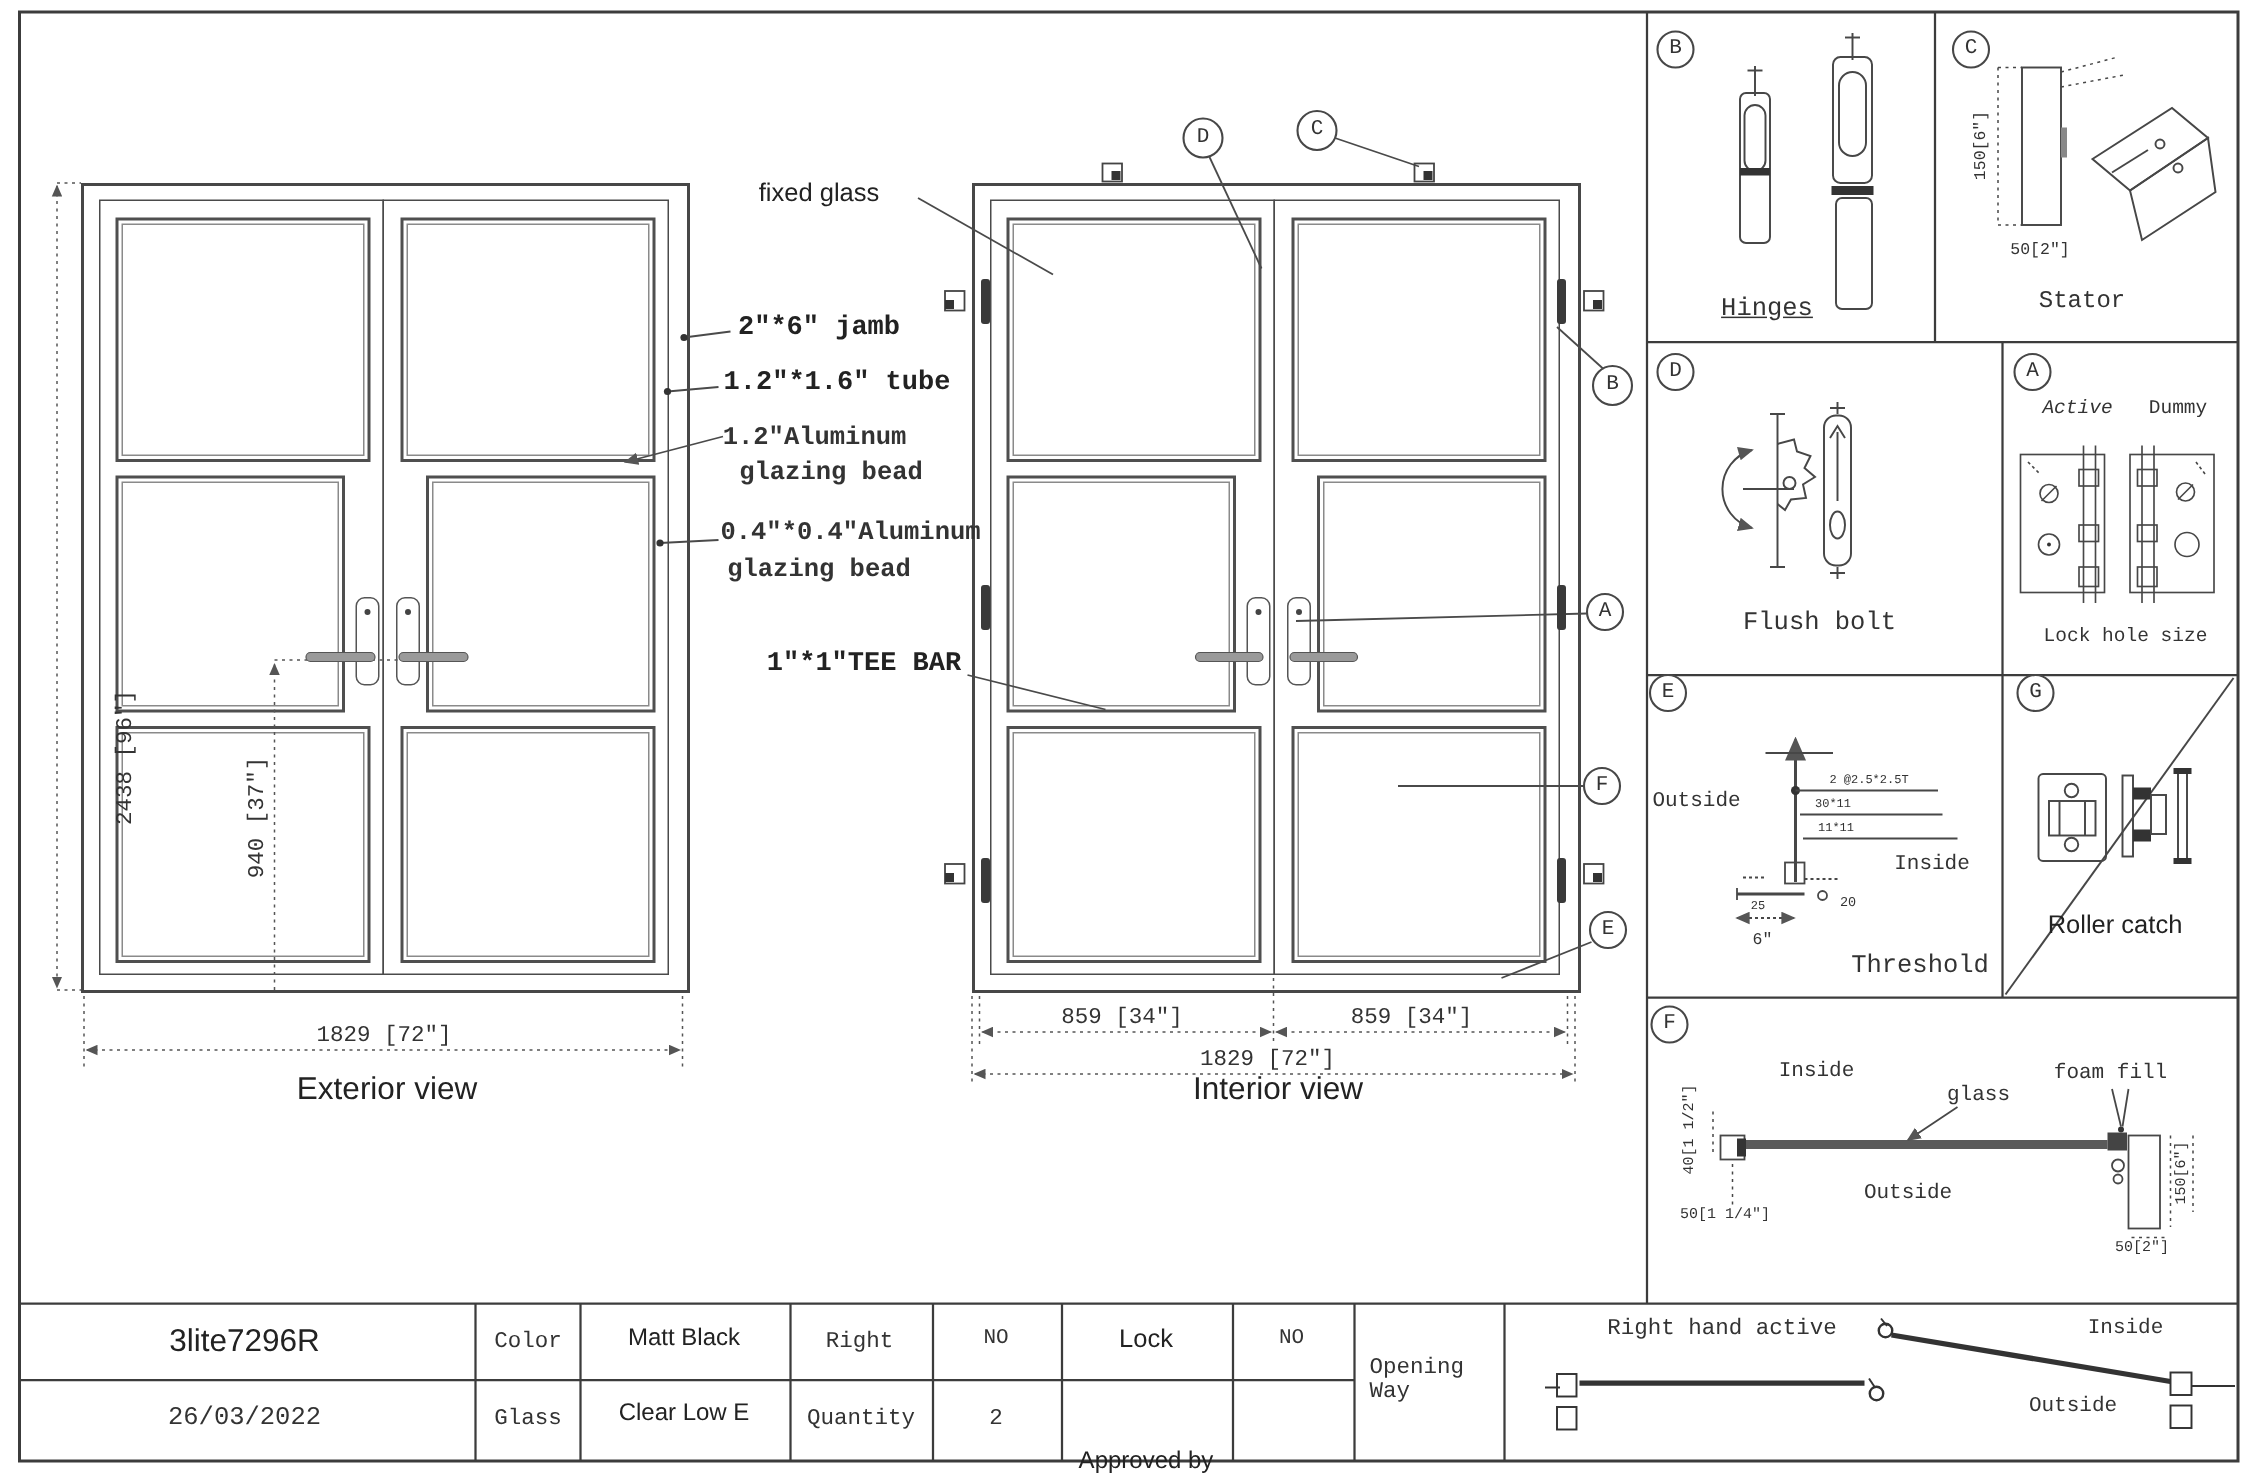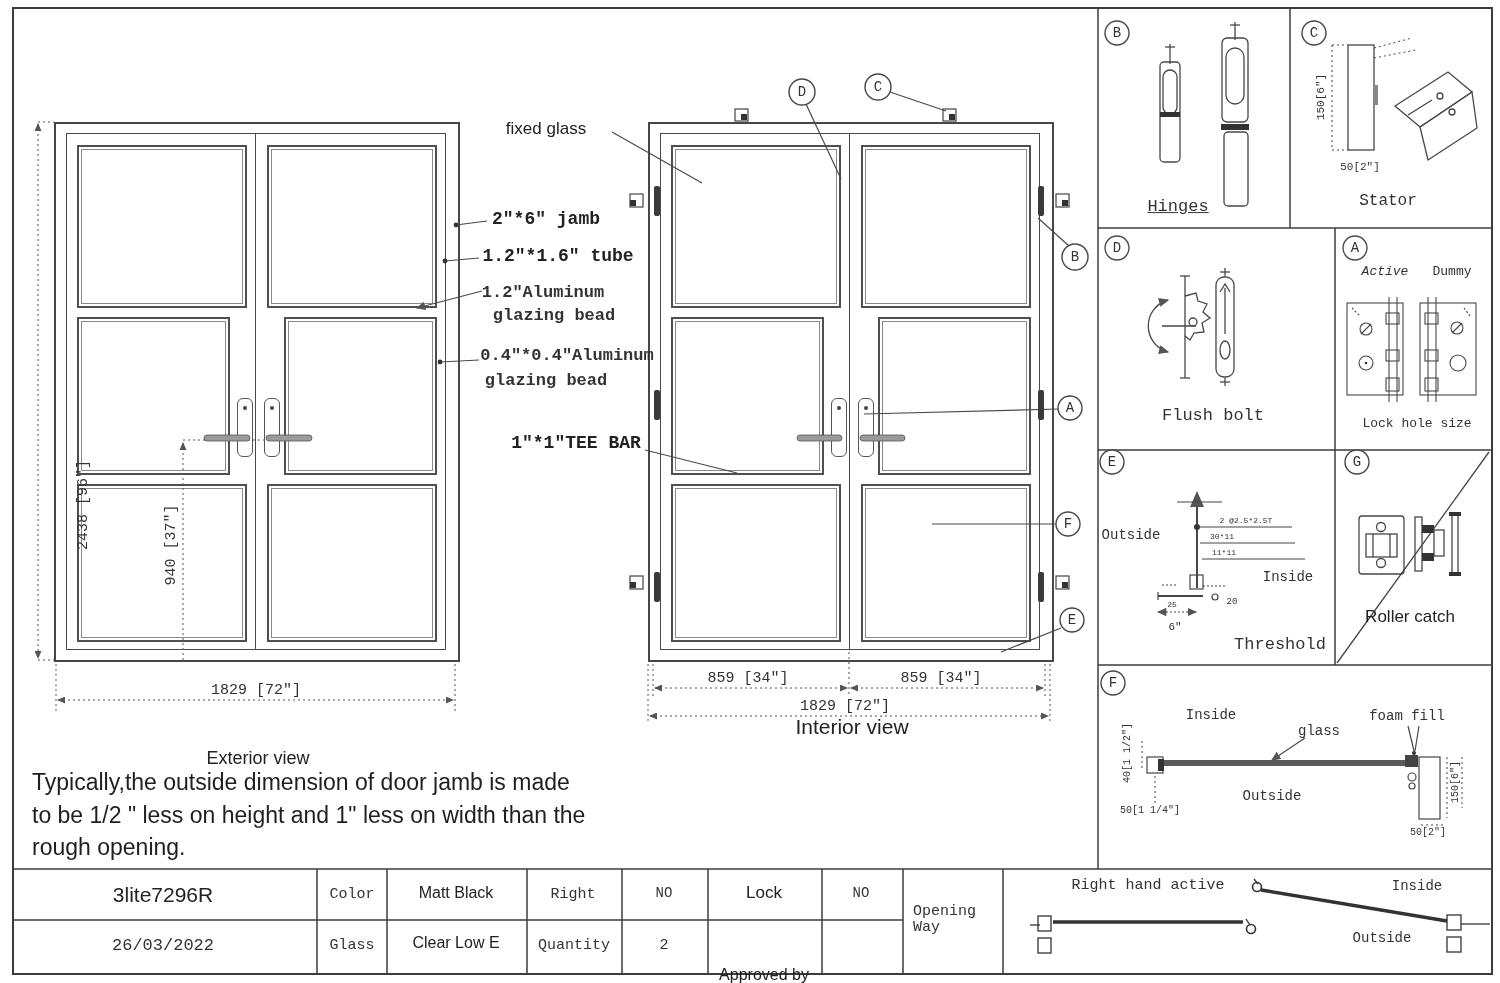--- a/index.html
+++ b/index.html
@@ -327,21 +327,21 @@
   <div class="t mono dk" style="left:558px;top:256px;font-size:18px;font-weight:600;">1.2″*1.6″ tube</div>
   <div class="t mono" style="left:543px;top:293px;font-size:17px;font-weight:600;">1.2″Aluminum</div>
   <div class="t mono" style="left:554px;top:316px;font-size:17px;font-weight:600;">glazing bead</div>
   <div class="t mono" style="left:567px;top:356px;font-size:17px;font-weight:600;">0.4″*0.4″Aluminum</div>
   <div class="t mono" style="left:546px;top:381px;font-size:17px;font-weight:600;">glazing bead</div>
   <div class="t mono dk" style="left:576px;top:443px;font-size:18px;font-weight:600;">1″*1″TEE BAR</div>
 
   <div class="t mono rot" style="left:84px;top:505px;font-size:15px;">2438 [96″]</div>
   <div class="t mono rot" style="left:172px;top:545px;font-size:15px;">940 [37″]</div>
   <div class="t mono" style="left:256px;top:691px;font-size:15px;">1829 [72″]</div>
-  <div class="t sans dk" style="left:258px;top:758px;font-size:18px;">Exterior view</div>
+  <div class="t sans dk" style="left:258px;top:727px;font-size:21px;">Exterior view</div>
 
   <div class="t mono" style="left:748px;top:679px;font-size:15px;">859 [34″]</div>
   <div class="t mono" style="left:941px;top:679px;font-size:15px;">859 [34″]</div>
   <div class="t mono" style="left:845px;top:707px;font-size:15px;">1829 [72″]</div>
   <div class="t sans dk" style="left:852px;top:727px;font-size:21px;">Interior view</div>
 
   <div class="t mono" style="left:802px;top:92px;font-size:14px;">D</div>
   <div class="t mono" style="left:878px;top:87px;font-size:14px;">C</div>
   <div class="t mono" style="left:1075px;top:257px;font-size:14px;">B</div>
   <div class="t mono" style="left:1070px;top:408px;font-size:14px;">A</div>
@@ -375,23 +375,20 @@
   <div class="t sans dk" style="left:1410px;top:617px;font-size:17px;">Roller catch</div>
   <div class="t mono" style="left:1211px;top:715px;font-size:14px;">Inside</div>
   <div class="t mono" style="left:1319px;top:731px;font-size:14px;">glass</div>
   <div class="t mono" style="left:1407px;top:716px;font-size:14px;">foam fill</div>
   <div class="t mono" style="left:1272px;top:796px;font-size:14px;">Outside</div>
   <div class="t mono rot" style="left:1128px;top:753px;font-size:10px;">40[1 1/2″]</div>
   <div class="t mono" style="left:1150px;top:811px;font-size:10px;">50[1 1/4″]</div>
   <div class="t mono rot" style="left:1456px;top:782px;font-size:10px;">150[6″]</div>
   <div class="t mono" style="left:1428px;top:833px;font-size:10px;">50[2″]</div>
 
-  <div class="note sans">Typically,the outside dimension of door jamb is made
-to be 1/2 " less on height and 1" less on width than the
-rough opening.</div>
 
   <div class="t sans dk" style="left:163px;top:895px;font-size:21px;">3lite7296R</div>
   <div class="t mono" style="left:163px;top:946px;font-size:17px;">26/03/2022</div>
   <div class="t mono" style="left:352px;top:895px;font-size:15px;">Color</div>
   <div class="t mono" style="left:352px;top:946px;font-size:15px;">Glass</div>
   <div class="t sans dk" style="left:456px;top:893px;font-size:16px;">Matt Black</div>
   <div class="t sans dk" style="left:456px;top:943px;font-size:16px;">Clear Low E</div>
   <div class="t mono" style="left:573px;top:895px;font-size:15px;">Right</div>
   <div class="t mono" style="left:574px;top:946px;font-size:15px;">Quantity</div>
   <div class="t mono" style="left:664px;top:893px;font-size:14px;">NO</div>

